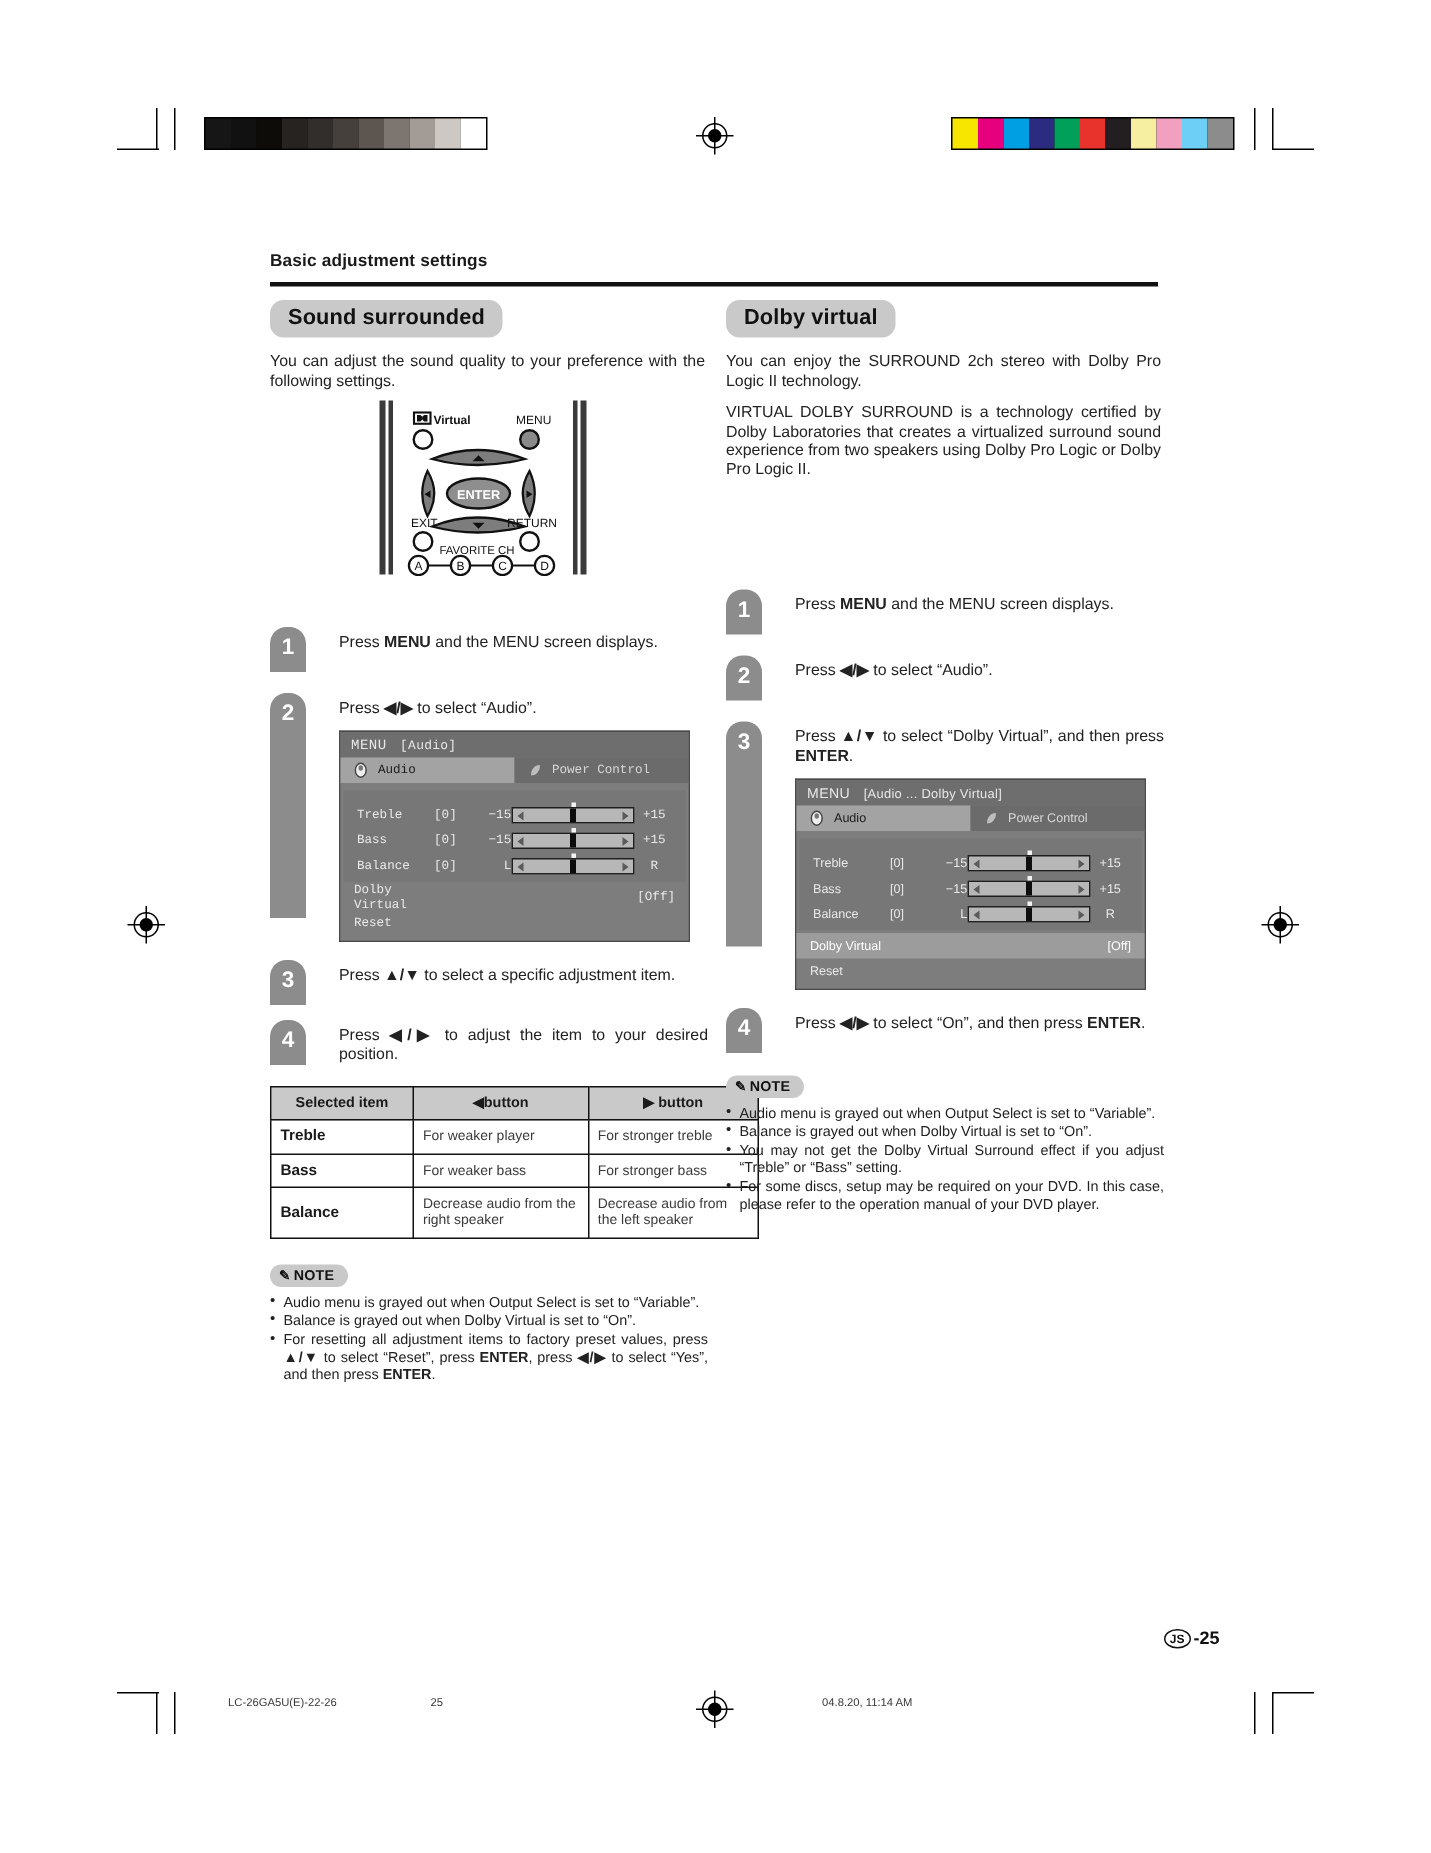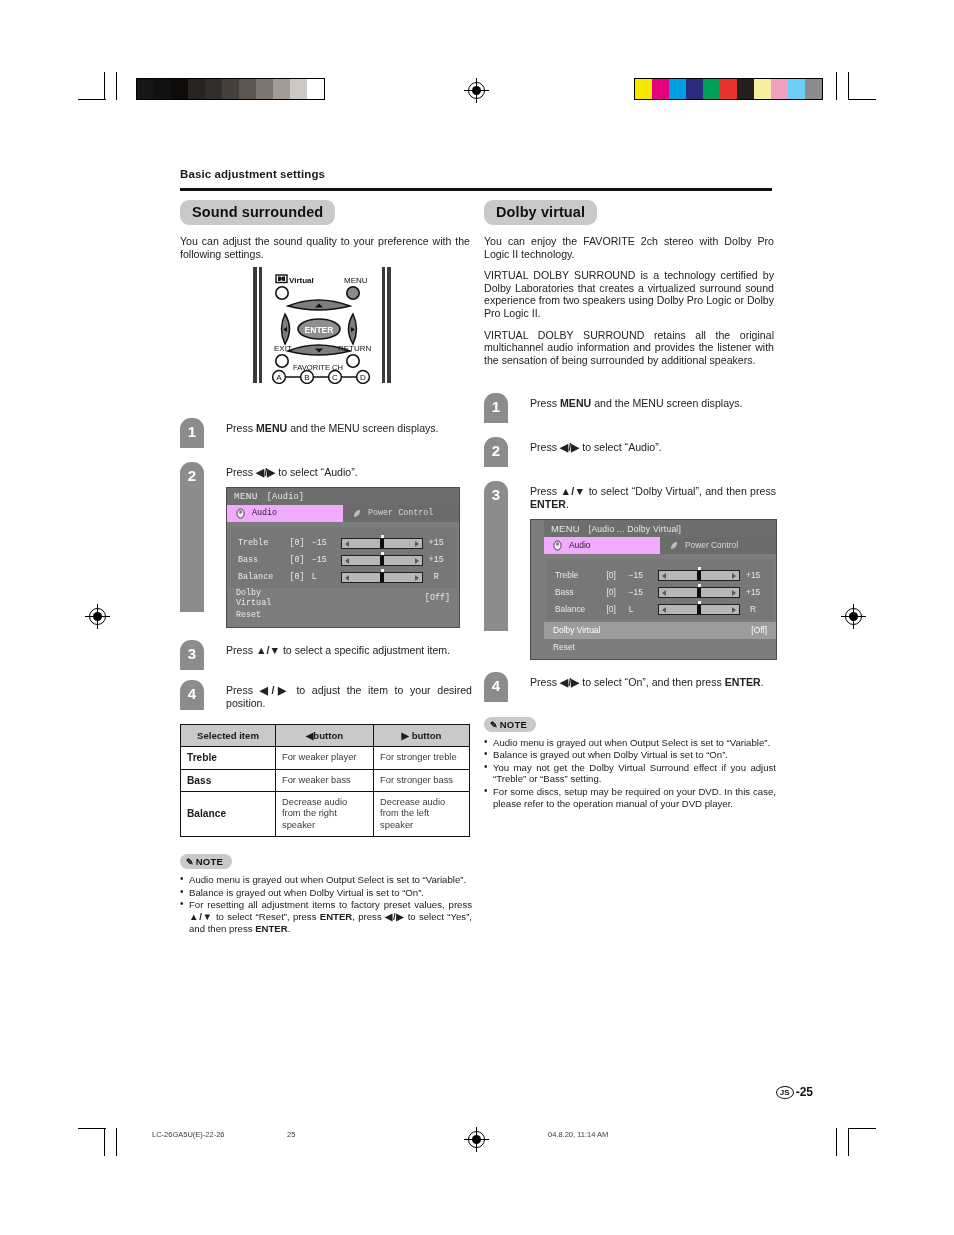--- a/index.html
+++ b/index.html
@@ -105,33 +105,33 @@
     font-size: 8.6px; padding: 3px 6px 3px 7px;
     letter-spacing: .2px;
   }
   .osd-title .mk { font-size: 9.4px; letter-spacing: .3px; }
   .osd-title .sub { margin-left: 9px; }
   .osd-tabs { display: flex; height: 17px; }
   .osd-tab {
     flex: 1; display: flex; align-items: center;
     font-size: 8.4px; padding-left: 8px; gap: 6px;
   }
-  .osd-tab.active { background: #f0abfc; color: #1b1b1b; }
+  .osd-tab.active { background: #a3a3a3; color: #1b1b1b; }
   .osd-tab.inactive { background: #6b6b6b; color: #d8d8d8; }
   .osd-body { background: #7d7d7d; padding: 3px 0 0 0; }
   .osd-panel { background: #777777; margin: 2px; padding: 8px 0 2px 0; }
   .osd-row {
     display: flex; align-items: center;
     height: 17px; font-size: 8.4px; color: #e9e9e9;
     padding-left: 9px;
   }
   .osd-row.selected { background: #9c9c9c; color: #fff; }
   .osd-row .lbl { width: 60px; }
   .osd-row .val { width: 26px; }
-  .osd-row .lo  { width: 34px; text-align: left; }
+  .osd-row .lo  { width: 34px; text-align: right; }
   .osd-row .hi  { width: 30px; text-align: center; padding-right: 8px; }
   .osd-row .rightval { flex: 1; text-align: right; padding-right: 9px; }
   .slider {
     position: relative; width: 96px; height: 11px;
     background: #b7b7b7; border: 1px solid #1f1f1f;
     box-sizing: border-box;
   }
   .slider .tri {
     position: absolute; top: 2px; width: 0; height: 0;
     border-top: 3px solid transparent; border-bottom: 3px solid transparent;
@@ -140,21 +140,21 @@
   .slider .tri.r { right: 3px; border-left: 4px solid #5a5a5a; }
   .slider .knob {
     position: absolute; top: 0; width: 4px; height: 9px; background: #0d0d0d;
   }
   .slider .dot {
     position: absolute; top: -4px; width: 3px; height: 3px; background: #f2f2f2;
   }
 
   
   table.btn-table {
-    border-collapse: collapse; width: 290px; margin-top: 14px;
+    border-collapse: collapse; width: 326px; margin-top: 14px;
     border: 1.5px solid #111;
   }
   table.btn-table th, table.btn-table td {
     border: 1px solid #111; padding: 5px 6px;
     font-size: 9.3px; line-height: 11.4px; vertical-align: middle;
   }
   table.btn-table th {
     background: #c9c9c9; font-weight: bold; font-size: 9.6px;
   }
   table.btn-table th.c { text-align: center; }
@@ -474,23 +474,22 @@
       <ul class="notes" id="notesL">
           <li>Audio menu is grayed out when Output Select is set to “Variable”.</li>
           <li>Balance is grayed out when Dolby Virtual is set to “On”.</li>
           <li>For resetting all adjustment items to factory preset values, press <span class="b">▲/▼</span> to select “Reset”, press <span class="b">ENTER</span>, press <span class="b">◀/▶</span> to select “Yes”, and then press <span class="b">ENTER</span>.</li>
         </ul>
     </div>
   </div>
 
   <div class="col col-right">
     <div class="sec-title">Dolby virtual</div>
-    <p class="body first">You can enjoy the FAVORITE 2ch stereo with Dolby Pro Logic II technology.</p>
+    <p class="body first">You can enjoy the SURROUND 2ch stereo with Dolby Pro Logic II technology.</p>
     <p class="body">VIRTUAL DOLBY SURROUND is a technology certified by Dolby Laboratories that creates a virtualized surround sound experience from two speakers using Dolby Pro Logic or Dolby Pro Logic II.</p>
-    <p class="body">VIRTUAL DOLBY SURROUND retains all the original multichannel audio information and provides the listener with the sensation of being surrounded by additional speakers.</p>
   </div>
 
   <div class="abs" style="left:484px; top:393px; width:292px;">
     <div class="step" style="margin-top:0;">
       <div class="step-num">1</div>
       <div class="step-text">
         <span>Press </span><span class="b">MENU</span><span> and the MENU screen displays.</span>
       </div>
     </div>
 
@@ -500,21 +499,21 @@
         <span>Press </span><span class="b">◀/▶</span><span> to select “Audio”.</span>
       </div>
     </div>
 
     <div class="step" style="margin-top:14px;">
       <div class="step-num tall">3</div>
       <div class="step-text">
         <span>Press </span><span class="b">▲/▼</span><span> to select “Dolby Virtual”, and then press </span><span class="b">ENTER</span><span>.</span>
       </div>
 
-      <div class="osd" style="margin-left:46px; margin-top:8px;padding-left:13px;">
+      <div class="osd" style="margin-left:46px; margin-top:8px;">
         <div class="osd-title">
           <span class="mk">MENU</span><span class="sub">[Audio ... Dolby Virtual]</span>
         </div>
         <div class="osd-tabs">
           <div class="osd-tab active">
             <svg width="11" height="11" viewBox="0 0 11 11">
                 <ellipse cx="5.5" cy="5.5" rx="3.6" ry="4.6" fill="#eee" stroke="#444" stroke-width="1"></ellipse>
                 <ellipse cx="5.5" cy="4" rx="1.5" ry="1.8" fill="#777"></ellipse>
               </svg>
             <span>Audio</span>

